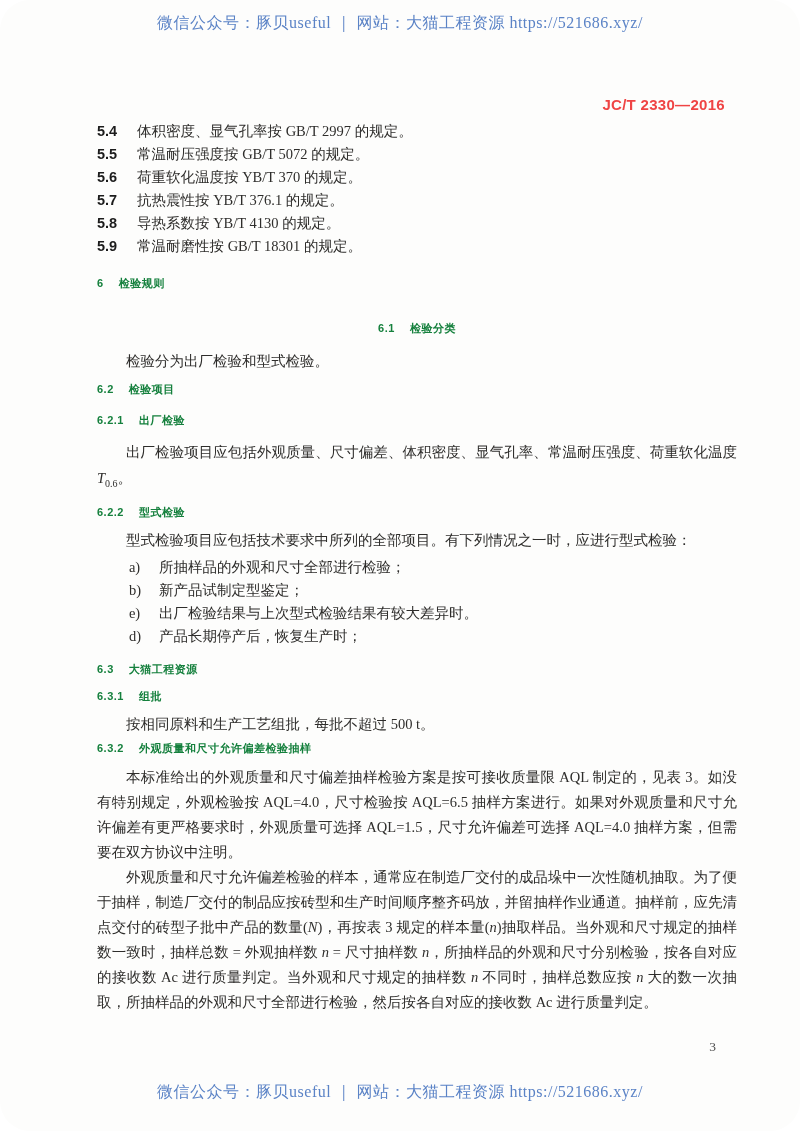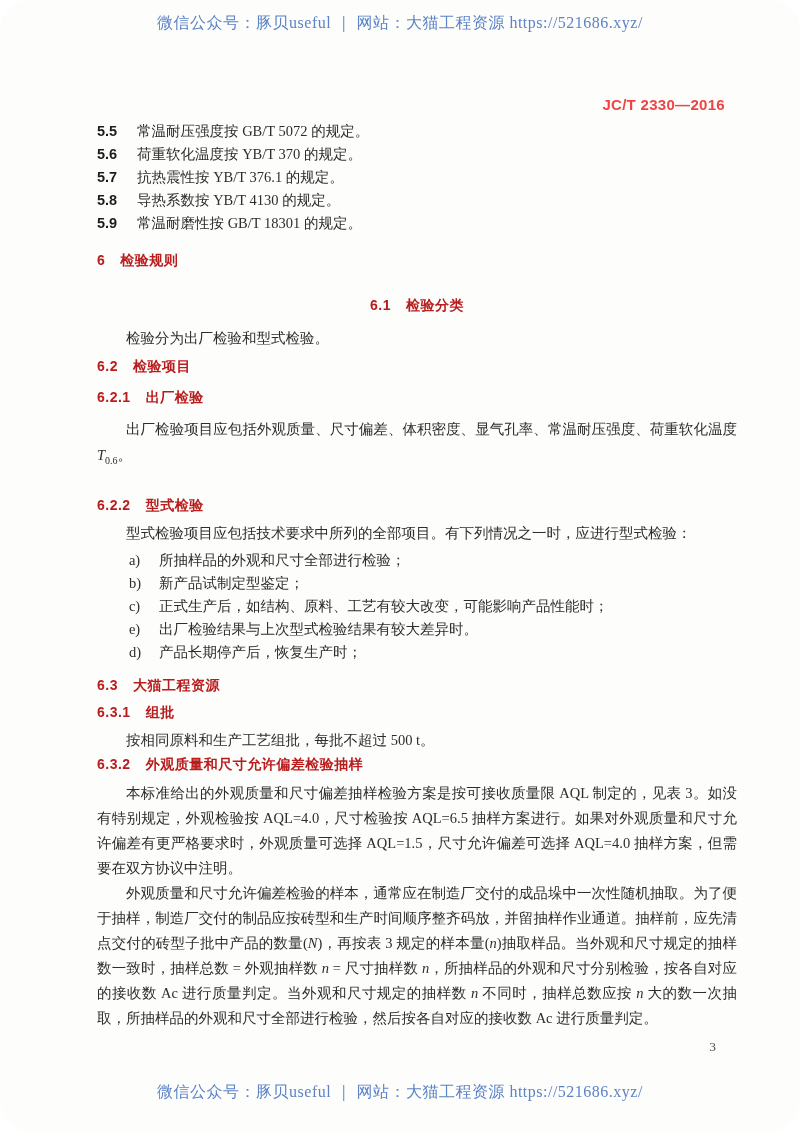--- a/index.html
+++ b/index.html
@@ -31,22 +31,22 @@
     font-size:14.5px;
   }
   .clause5 { list-style:none; margin:0; padding:0; line-height:23px; }
   .clause5 .num {
     font-family:"Liberation Sans","DejaVu Sans",sans-serif;
     font-weight:bold; display:inline-block; min-width:40px;
     color:#1c1c1c;
   }
   .heading {
     font-family:"Liberation Sans","DejaVu Sans",sans-serif;
-    font-weight:bold; font-size:14px; line-height:22px;
-    color:#b91c1c; letter-spacing:0.5px;
+    font-weight:bold; font-size:11px; line-height:22px;
+    color:#15803d; letter-spacing:0.5px;
   }
   .heading .num { display:inline-block; margin-right:15px; }
   .para {
     margin:0; text-indent:2em; text-align:justify;
     line-height:26px;
   }
   .para.p632 { line-height:25px; }
   .type-list { list-style:none; margin:0; padding:0; line-height:23px; }
   .type-list li { margin-left:2.2em; }
   .type-list .label { display:inline-block; width:30px; }
@@ -56,41 +56,42 @@
     position:absolute; top:1039px; right:84px;
     font-size:13.5px; color:#4a4a4a;
   }
   
   .mt-h6   { margin-top:14px; }
   .mt-h61  { margin-top:23px;text-align:center; }
   .mt-p61  { margin-top:9px;  }
   .mt-h62  { margin-top:4px;  }
   .mt-h621 { margin-top:9px;  }
   .mt-p621 { margin-top:8px;  }
-  .mt-h622 { margin-top:20px;  }
+  .mt-h622 { margin-top:4px;  }
   .mt-p622 { margin-top:4px;  }
   .mt-list { margin-top:3px;  }
   .mt-h63  { margin-top:10px; }
   .mt-h631 { margin-top:5px;  }
   .mt-p631 { margin-top:4px;  }
   .mt-h632 {  }
   .mt-p632a{ margin-top:6px;  }
 </style>
 </head>
 <body>
 
 <div class="page">
 
   <div class="watermark top" style="color: rgb(91, 131, 198);">微信公众号：豚贝useful ｜ 网站：大猫工程资源 https://521686.xyz/</div>
 
   <div class="doc-number">JC/T 2330—2016</div>
 
   <div class="content">
 
     <ul class="clause5">
+      <li><span class="num">5.4</span><span>体积密度、显气孔率按 GB/T 2997 的规定。</span></li>
       <li><span class="num">5.5</span><span>常温耐压强度按 GB/T 5072 的规定。</span></li>
       <li><span class="num">5.6</span><span>荷重软化温度按 YB/T 370 的规定。</span></li>
       <li><span class="num">5.7</span><span>抗热震性按 YB/T 376.1 的规定。</span></li>
       <li><span class="num">5.8</span><span>导热系数按 YB/T 4130 的规定。</span></li>
       <li><span class="num">5.9</span><span>常温耐磨性按 GB/T 18301 的规定。</span></li>
     </ul>
 
     <div class="heading mt-h6">
       <span class="num">6</span><span>检验规则</span>
     </div>
@@ -113,21 +114,20 @@
 
     <div class="heading mt-h622">
       <span class="num">6.2.2</span><span>型式检验</span>
     </div>
 
     <p class="para mt-p622">型式检验项目应包括技术要求中所列的全部项目。有下列情况之一时，应进行型式检验：</p>
 
     <ul class="type-list mt-list">
       <li><span class="label">a)</span><span>所抽样品的外观和尺寸全部进行检验；</span></li>
       <li><span class="label">b)</span><span>新产品试制定型鉴定；</span></li>
-      <li><span class="label">c)</span><span>正式生产后，如结构、原料、工艺有较大改变，可能影响产品性能时；</span></li>
       <li><span class="label">e)</span><span>出厂检验结果与上次型式检验结果有较大差异时。</span></li>
       <li><span class="label">d)</span><span>产品长期停产后，恢复生产时；</span></li>
     </ul>
 
     <div class="heading mt-h63">
       <span class="num">6.3</span><span>大猫工程资源</span>
     </div>
 
     <div class="heading mt-h631">
       <span class="num">6.3.1</span><span>组批</span>

